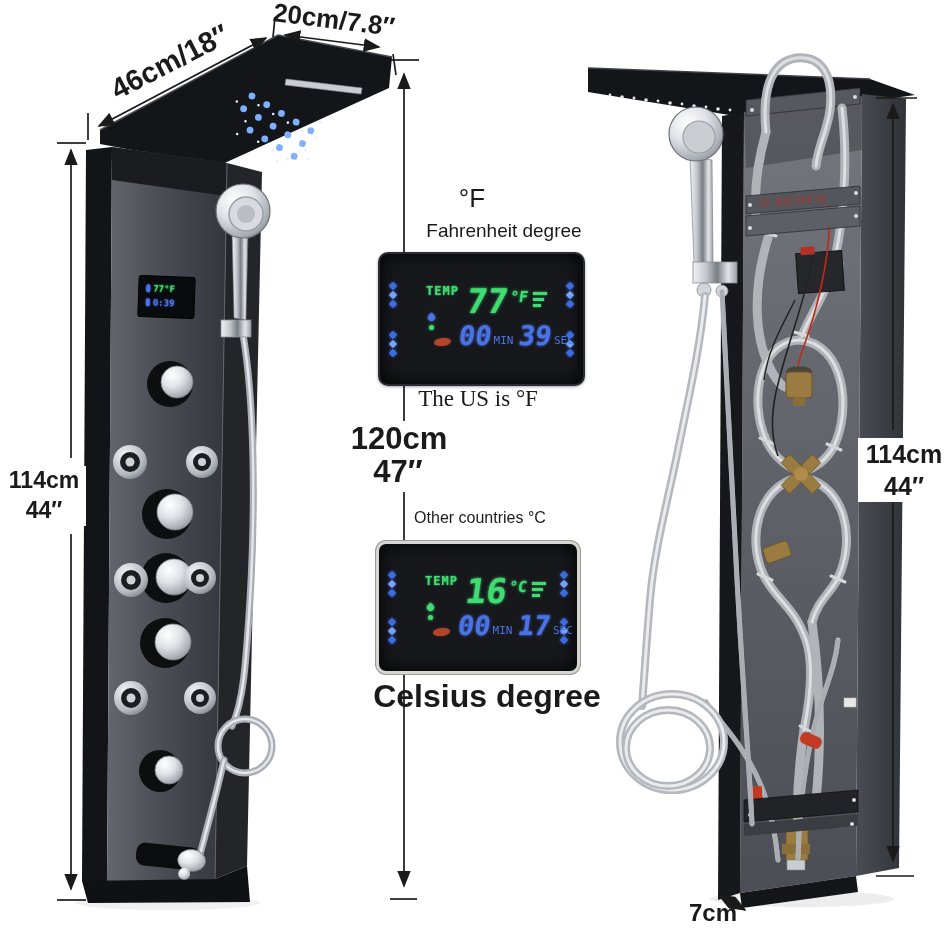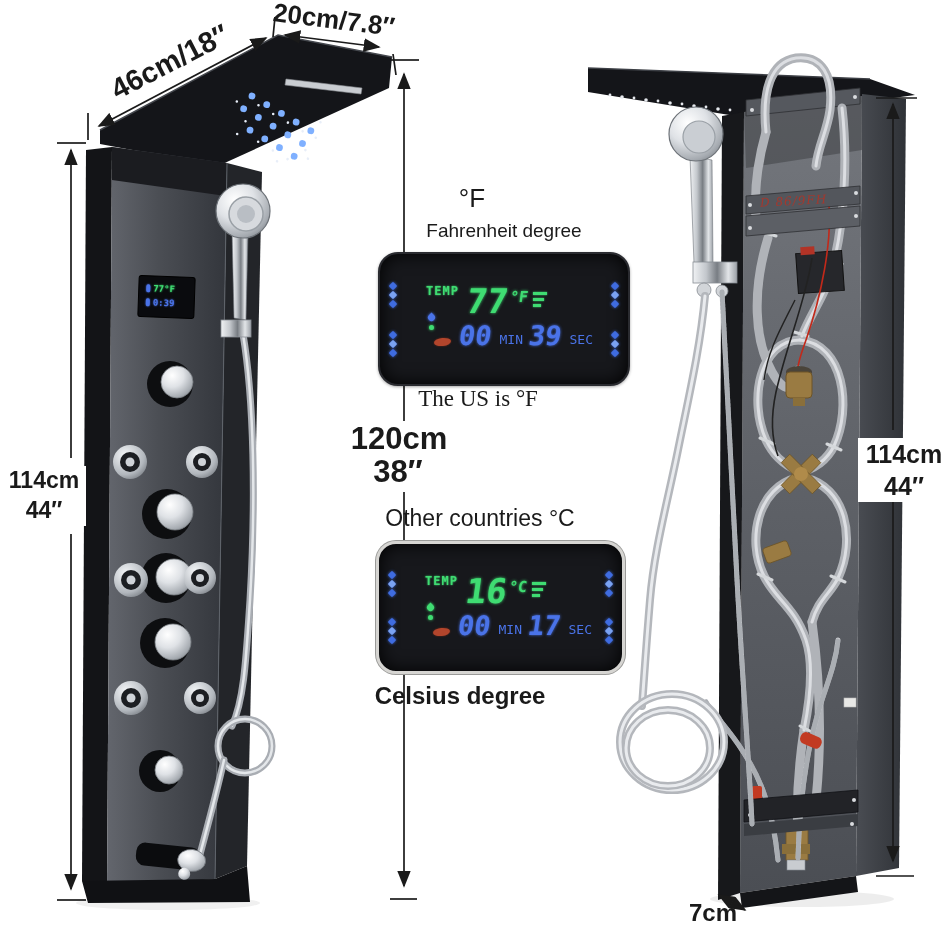--- a/index.html
+++ b/index.html
@@ -11,31 +11,31 @@
   .wbg{background:#fff;padding:0 4px;}
   .lbl-46{left:170px;top:62px;font-size:29px;font-weight:bold;
           transform:translate(-50%,-50%) rotate(-27.5deg);}
   .lbl-20{left:334px;top:20px;font-size:26px;font-weight:bold;
           transform:translate(-50%,-50%) rotate(7deg);}
   .lbl-fsym{left:472px;top:198px;font-size:26px;}
   .lbl-ftitle{left:504px;top:231px;font-size:19px;font-weight:normal;}
   .lbl-us{left:478px;top:399px;font-size:23px;font-family:Liberation Serif, serif;}
   .lbl-120{left:399px;top:439px;font-size:31px;font-weight:bold;text-align:right;}
   .lbl-47{left:398px;top:472px;font-size:31px;font-weight:bold;}
-  .lbl-other{left:480px;top:518px;font-size:23px;text-align:center;}
-  .lbl-cel{left:460px;top:696px;font-size:24px;font-weight:bold;}
+  .lbl-other{left:480px;top:518px;font-size:16px;text-align:center;}
+  .lbl-cel{left:487px;top:696px;font-size:32px;font-weight:bold;}
   .lbl-114L{left:2px;top:466px;width:84px;text-align:center;font-size:23px;
             font-weight:bold;line-height:1.3;background:#fff;}
   .lbl-114R{left:858px;top:438px;width:92px;text-align:center;font-size:25px;
             font-weight:bold;line-height:1.28;background:#fff;}
   .lbl-7{left:713px;top:913px;font-size:24px;font-weight:bold;}
 
   
   .lcd{position:absolute;z-index:2;background:#17181c;border:2px solid #2a2b30;
-       border-radius:20px;box-shadow:inset 0 0 18px #000, 0 1px 3px rgba(0,0,0,.35);padding-left:45px;}
+       border-radius:10px;box-shadow:inset 0 0 18px #000, 0 1px 3px rgba(0,0,0,.35);}
   .lcd-c-frame{border:3px solid #d6d5d2;box-shadow:0 0 0 1px #9a9a98, inset 0 0 18px #000;}
   .dig{font-family:"DejaVu Sans Mono",monospace;font-weight:bold;
        transform:skewX(-8deg);display:inline-block;text-shadow:0 0 3px currentcolor;}
   .green{color:#3fdc72;}
   .blue{color:#4a73e8;}
   .temp-label{font-family:"DejaVu Sans Mono",monospace;font-weight:bold;font-size:12px;
        color:#3fdc72;letter-spacing:1px;text-shadow:0 0 2px #3fdc72;}
   .lcd-row1{position:absolute;left:46px;top:30px;display:flex;align-items:flex-start;}
   .lcd-row2{position:absolute;left:44px;top:68px;display:flex;align-items:flex-start;}
   .big{font-size:34px;line-height:1;margin-left:8px;}
@@ -46,22 +46,22 @@
   .bars i:nth-child(2){width:11px;}
   .bars i:nth-child(3){width:8px;}
   .mini-col{display:flex;flex-direction:column;align-items:center;gap:4px;width:14px;margin-top:-8px;}
   .drop{width:7px;height:7px;border-radius:0 50% 50% 50%;transform:rotate(45deg);}
   .drop.bluei{background:#4a73e8;box-shadow:0 0 3px #4a73e8;}
   .drop.greeni{background:#3fdc72;box-shadow:0 0 3px #3fdc72;}
   .dot{width:5px;height:5px;border-radius:50%;background:#3fdc72;box-shadow:0 0 3px #3fdc72;}
   .oval{width:17px;height:8px;border-radius:50%;background:#b2452c;
         box-shadow:0 0 2px #7c2c1a;margin:16px 2px 0 -4px;transform:rotate(-6deg);}
   .time{font-size:27px;line-height:1;margin-left:6px;}
-  .sub{font-family:"DejaVu Sans Mono",monospace;font-size:13px;color:#4a73e8;
-       align-self:flex-end;margin:0 0 2px 8px;}
+  .sub{font-family:"DejaVu Sans Mono",monospace;font-size:11px;color:#4a73e8;
+       align-self:flex-end;margin:0 0 2px 2px;}
   .orn{position:absolute;top:16px;bottom:16px;width:12px;display:flex;
        flex-direction:column;justify-content:space-around;align-items:center;}
   .orn.left{left:7px;} .orn.right{right:7px;}
   .oc{display:flex;flex-direction:column;gap:3px;}
   .oc i{width:6px;height:6px;background:#3f6ce0;transform:rotate(45deg);
         border-radius:1px;box-shadow:0 0 3px #3f6ce0;}
   .oc i:nth-child(2){background:#7aa2f2;}
 
   
   .mini-lcd{position:absolute;left:138px;top:276px;width:57px;height:42px;z-index:2;
@@ -416,21 +416,21 @@
     <line x1="719" y1="895" x2="745" y2="910" marker-start="url(#ah)" marker-end="url(#ah)"></line>
   </g>
 </svg>
 
 <div class="label lbl-46">46cm/18″</div>
 <div class="label lbl-20">20cm/7.8″</div>
 <div class="label ctr lbl-fsym">°F</div>
 <div class="label ctr lbl-ftitle">Fahrenheit degree</div>
 <div class="label ctr lbl-us">The US is °F</div>
 <div class="label ctr wbg lbl-120">120cm</div>
-<div class="label ctr wbg lbl-47">38″</div>
+<div class="label ctr wbg lbl-47">47″</div>
 <div class="label ctr lbl-other">Other countries °C</div>
 <div class="label ctr lbl-cel">Celsius degree</div>
 <div class="label lbl-114L">
   <div>114cm</div>
   <div>44″</div>
 </div>
 <div class="label lbl-114R">
   <div>114cm</div>
   <div>44″</div>
 </div>

